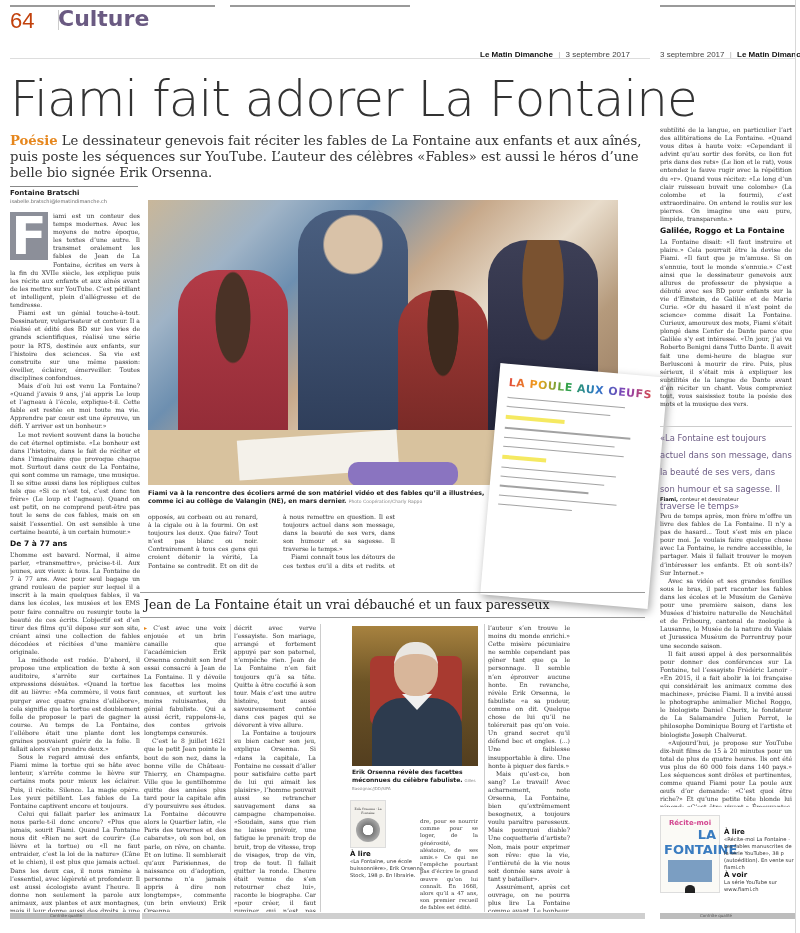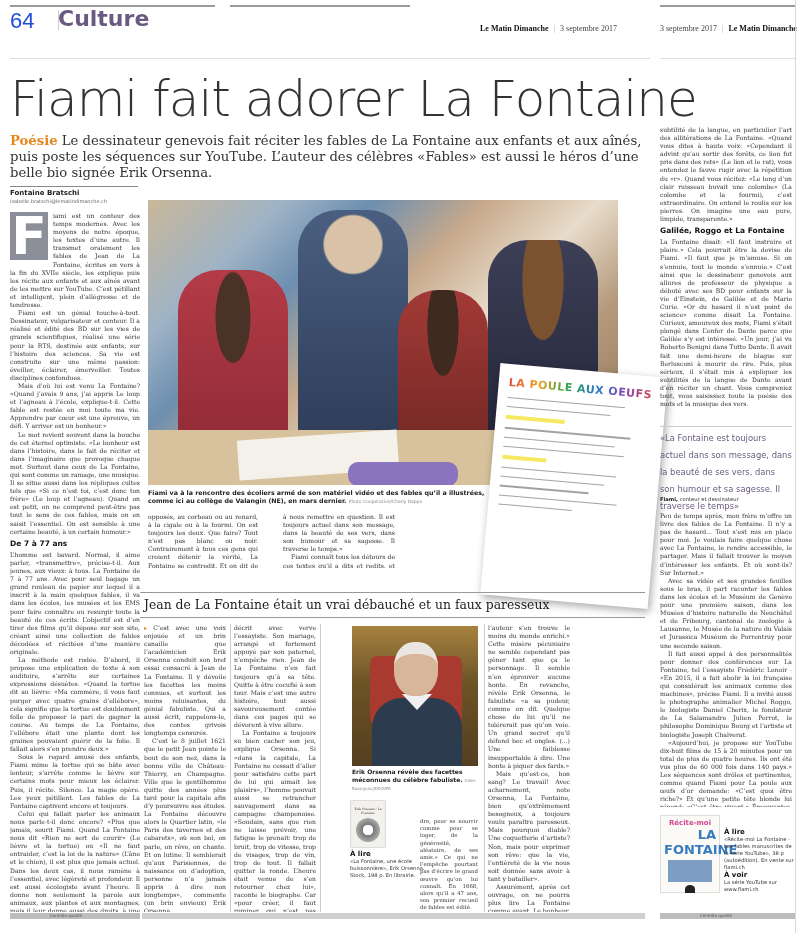--- a/index.html
+++ b/index.html
@@ -1,23 +1,23 @@
 <!DOCTYPE html>
 <html><head>
 <meta charset="utf-8">
 <style>
   * { box-sizing: border-box; margin: 0; padding: 0; }
   body { width: 800px; height: 933px; background: #fff; font-family: "DejaVu Serif", serif; color: #222; position: relative; overflow: hidden; }
   .abs { position: absolute; }
   .topline { position:absolute; top:5px; height:2px; background:#9a9a9a; }
   .botline { position:absolute; top:58px; height:1px; background:#ddd; }
-  .pagenum { left:10px; top:8px; font-family:"Liberation Sans",sans-serif; font-size:22px; color:#1d4ed8; }
+  .pagenum { left:10px; top:8px; font-family:"Liberation Sans",sans-serif; font-size:22px; color:#c2410c; }
   .vsep { left:58px; top:10px; width:1px; height:20px; background:#ccc; }
   .section { left:58px; top:6px; font-family:"DejaVu Sans",sans-serif; font-weight:bold; font-size:22px; color:#6a5a82; }
-  .masthead { font-family:Liberation Serif, serif; font-size:8px; color:#444; }
+  .masthead { font-family:Liberation Sans, sans-serif; font-size:8px; color:#444;margin-top:26px; }
   .masthead b { color:#111; }
   .headline { left:10px; top:70px; font-family:"DejaVu Sans",sans-serif; font-weight:200; font-size:50px; letter-spacing:-1px; color:#333; white-space:nowrap; }
   .lede { left:10px; top:133px; width:640px; font-family:"DejaVu Serif",serif; font-size:13.2px; line-height:16px; color:#333; }
   .lede .kicker { color:#e6871e; font-weight:bold; }
   .byline-rule { left:10px; top:186px; width:128px; height:1px; background:#888; }
   .byline { left:10px; top:189px; font-size:7px; font-weight:bold; font-family:"DejaVu Sans",sans-serif; }
   .byline-mail { left:10px; top:198px; font-size:5px; color:#666; font-family:"DejaVu Sans",sans-serif; }
   .col { font-size:6.1px; line-height:8.1px; text-align:justify; color:#333; overflow:hidden; }
   .col p { text-indent:8px; }
   .col p.noind { text-indent:0; }

